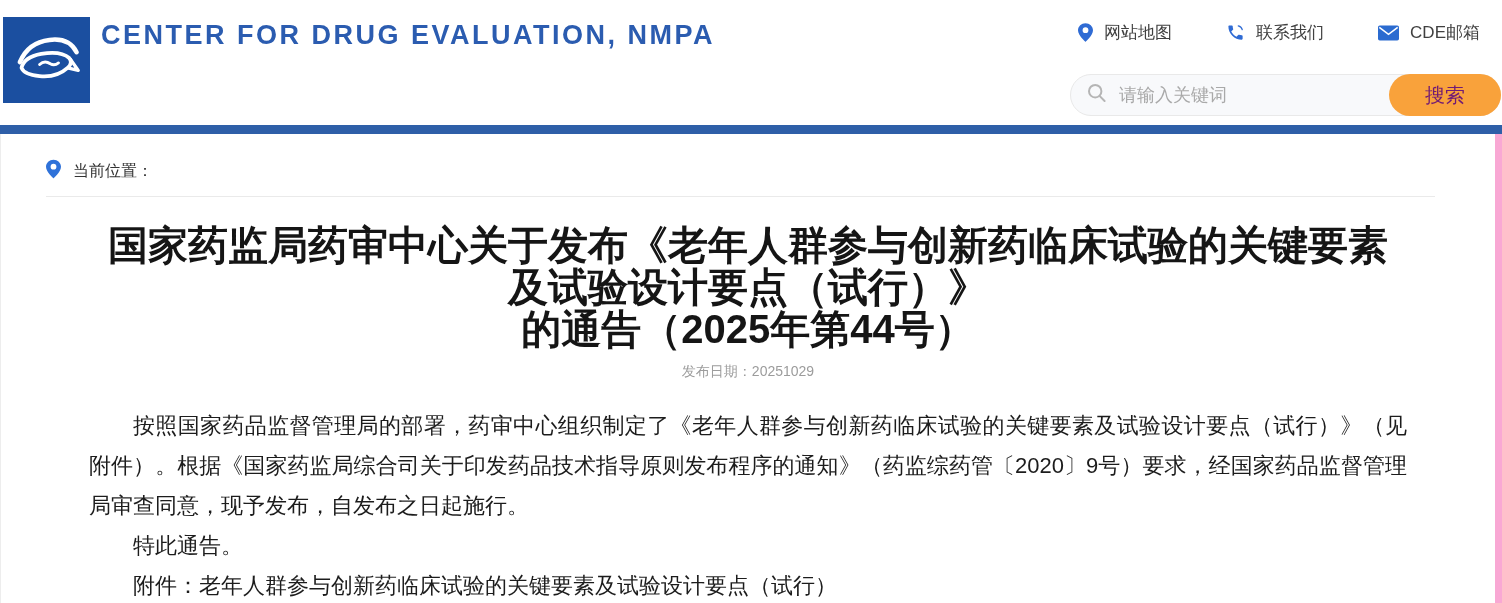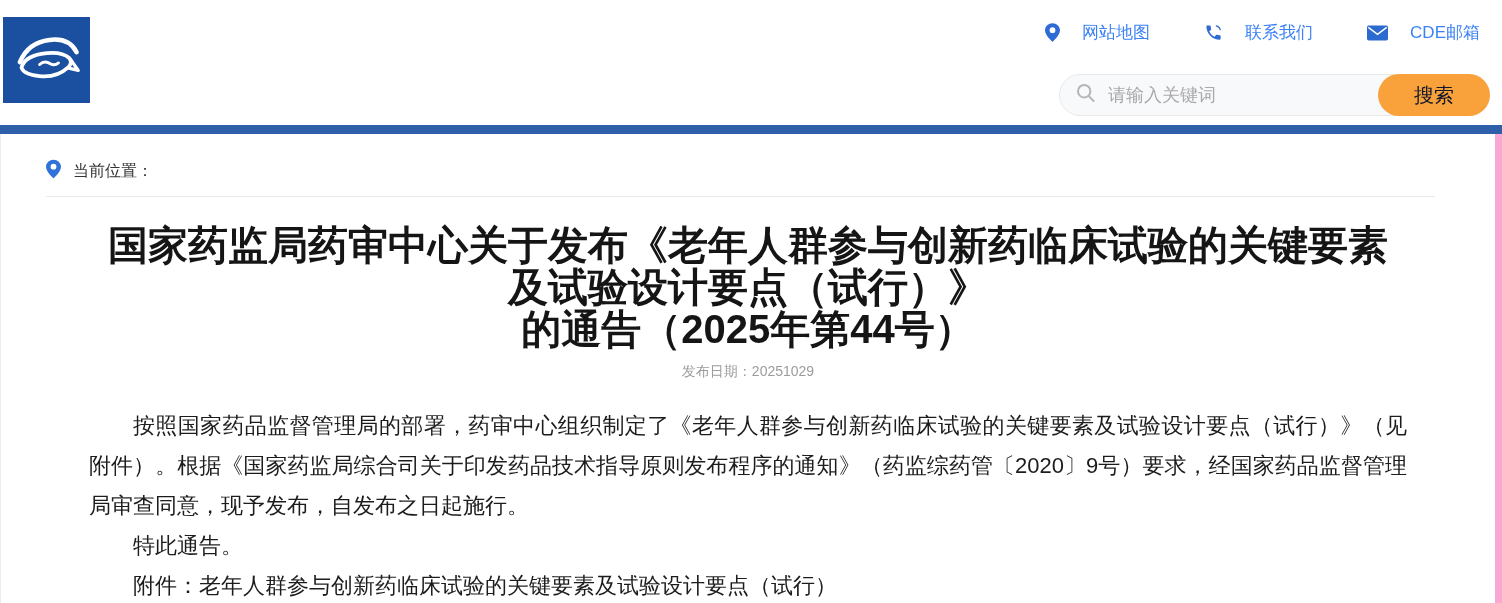--- a/index.html
+++ b/index.html
@@ -16,39 +16,39 @@
   }
   .titles { position:absolute; left:101px; top:13px; }
   .site-title-zh {
     font-size:42px; font-weight:bold; color:#0a0a0a; letter-spacing:2px; line-height:1.15;
   }
   .site-title-en {
     font-size:27px; font-weight:bold; color:#2b5cb0; letter-spacing:2.5px; margin-top:7px;
   }
   .quick-links { position:absolute; top:21px; right:22px; display:flex; gap:54px; }
   .quick-link {
-    display:flex; align-items:center; gap:22px; font-size:17px; color:#3b82f6; cursor:pointer;
+    display:flex; align-items:center; gap:11px; font-size:17px; color:#404040; cursor:pointer;
     white-space:nowrap;
   }
   .quick-link svg { display:block; }
   .search-bar {
-    position:absolute; top:74px; right:12px; width:431px; height:42px;
+    position:absolute; top:74px; right:1px; width:431px; height:42px;
     background:#f8f9fb; border:1px solid #e9e9e9; border-radius:21px;
     display:flex; align-items:center;
   }
   .search-bar .mag { margin-left:16px; flex:0 0 auto; }
   .search-input {
     flex:1 1 auto; min-width:0; border:none; background:transparent; outline:none;
     font-size:18px; padding:0 12px; color:#333;
     font-family:"Liberation Sans","DejaVu Sans",sans-serif;
   }
   .search-input::placeholder { color:#a9a9a9; }
   .search-btn {
     flex:0 0 auto; width:112px; height:42px; margin:-1px -1px -1px 0;
-    border:none; border-radius:21px; background:#f9a23b; color:#0f172a;
+    border:none; border-radius:21px; background:#f9a23b; color:#701a75;
     font-size:20px; cursor:pointer; font-family:"Liberation Sans","DejaVu Sans",sans-serif;
   }
   .blue-bar { height:9px; background:#2e5fa8; }
   
   .content {
     height:553px; background:#fff; overflow:hidden;
     border-left:1px solid #ededed; border-right:7px solid #f9a8d4;
   }
   .breadcrumb {
     margin:0 60px 0 45px; padding:25px 0 13px;
@@ -81,20 +81,21 @@
         <svg width="74" height="74" viewBox="0 0 90 90" fill="none">
           <path d="M12 50 Q22 26 48 23 Q72 20 81 38" stroke="#fff" stroke-width="5.5" stroke-linecap="round"></path>
           <path d="M14 57 Q17 44 38 40 Q62 36 72 45 Q77 51 70 57 Q57 69 36 67 Q17 65 14 57 Z" stroke="#fff" stroke-width="4.5" stroke-linecap="round"></path>
           <path d="M36 53 q6 -6 13 -1 q5 3 10 -1" stroke="#fff" stroke-width="3.5" stroke-linecap="round"></path>
           <path d="M73 46 L83 60 L70 57" stroke="#fff" stroke-width="4" stroke-linejoin="round"></path>
         </svg>
       </span>
     </div>
 
     <div class="titles">
+      <div class="site-title-en">CENTER FOR DRUG EVALUATION, NMPA</div>
     </div>
 
     <div class="quick-links">
       <div class="quick-link">
         <span>
           <svg width="15" height="19" viewBox="0 0 16 20" fill="#2f6bd4">
             <path d="M8 0C3.6 0 0 3.4 0 7.6 0 13.3 8 20 8 20s8-6.7 8-12.4C16 3.4 12.4 0 8 0zm0 10.6a3.1 3.1 0 1 1 0-6.2 3.1 3.1 0 0 1 0 6.2z"></path>
           </svg>
         </span>
         <span>网站地图</span>

